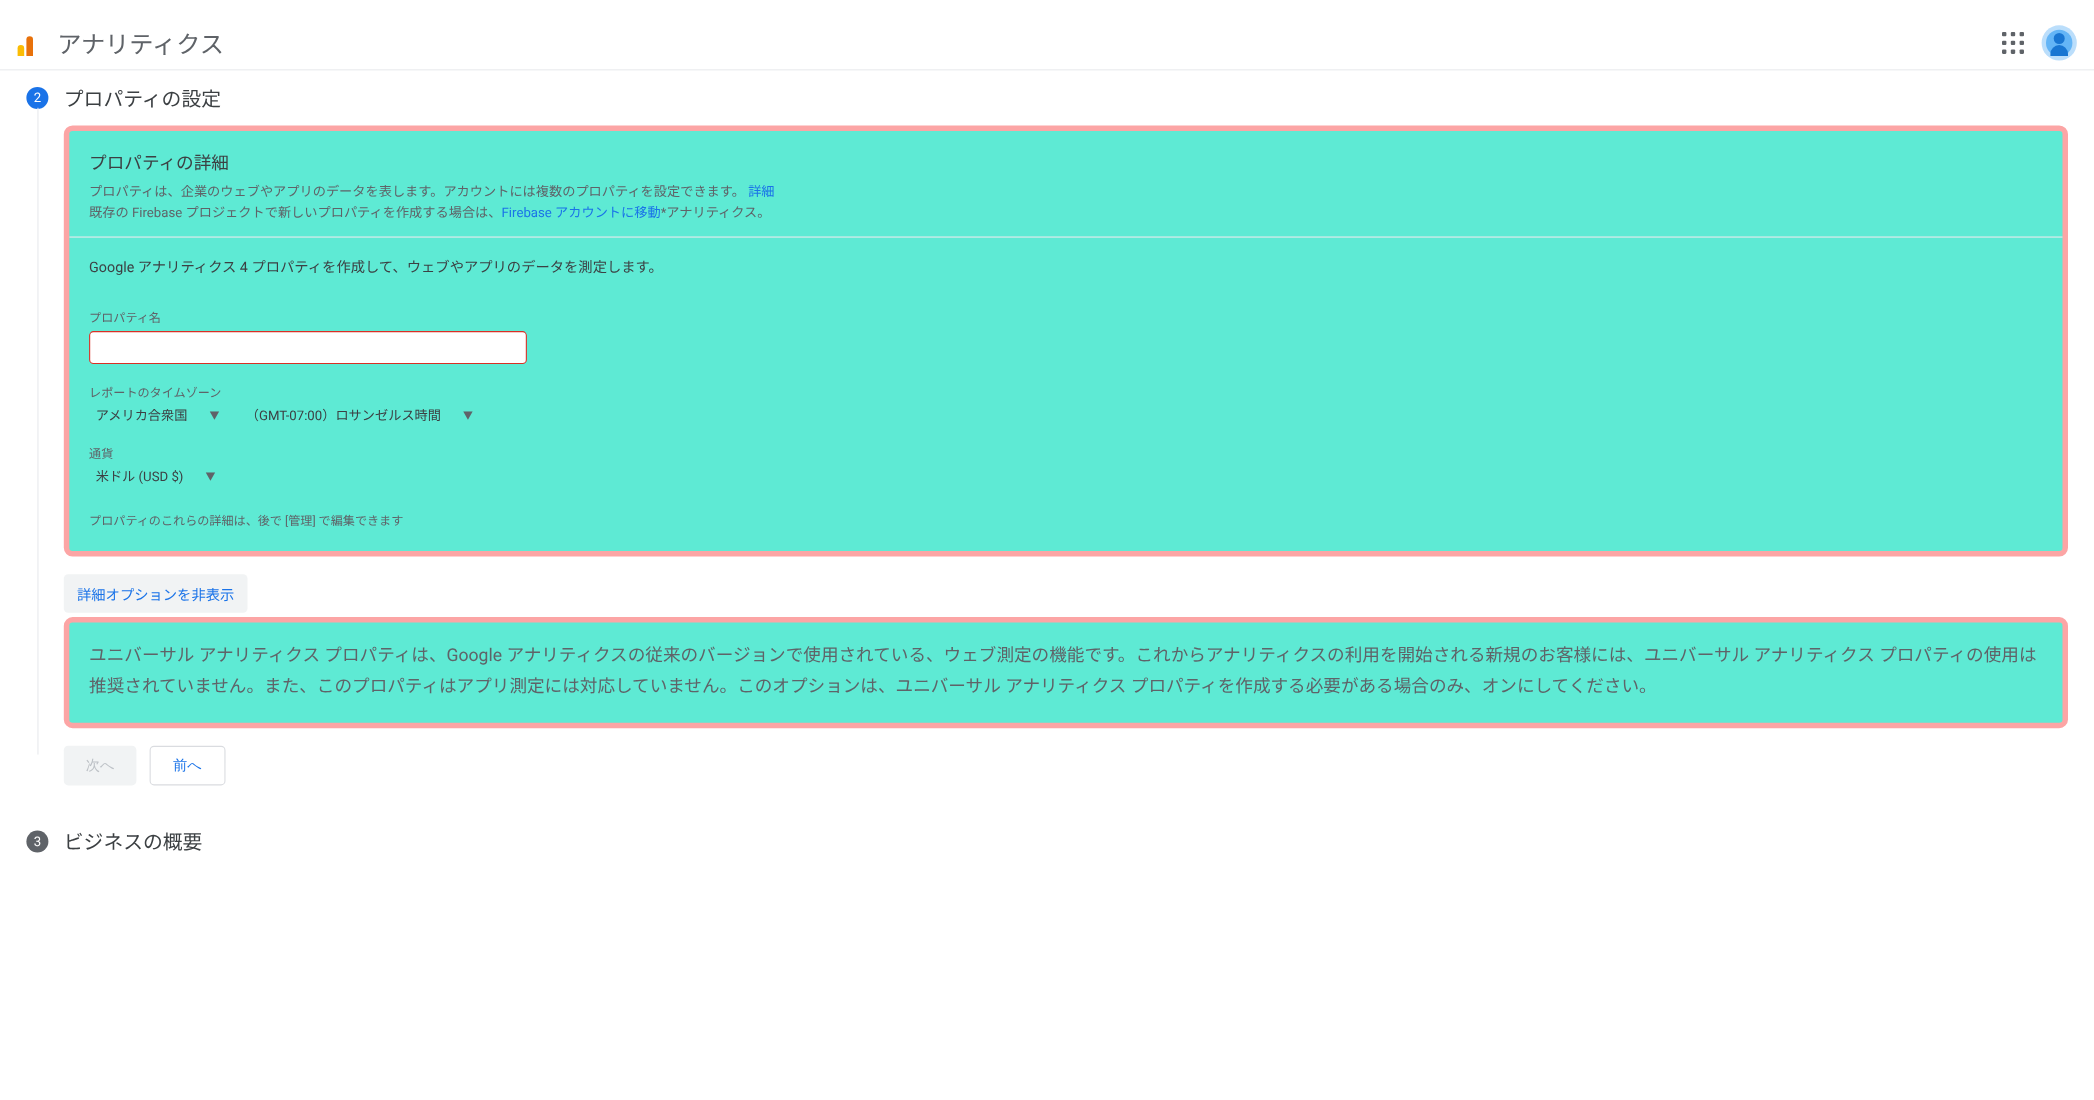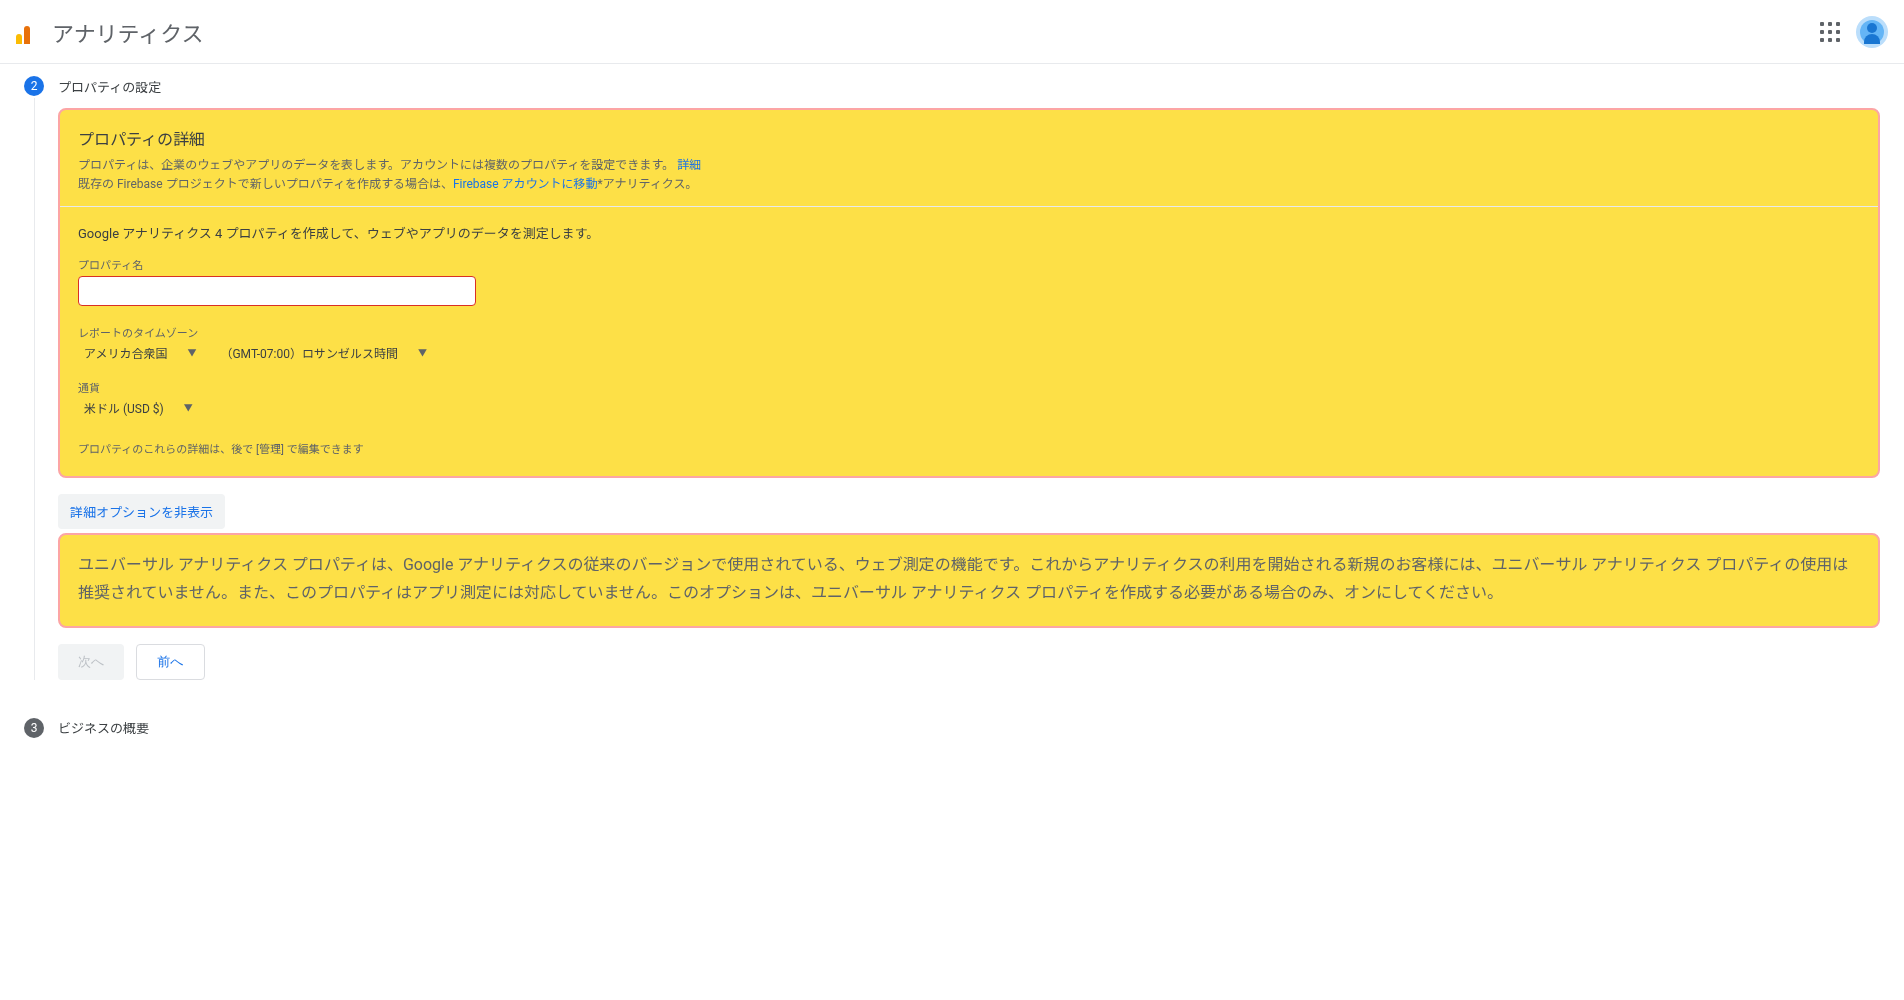--- a/index.html
+++ b/index.html
@@ -1,44 +1,44 @@
 <!DOCTYPE html>
 <html><head>
 <meta charset="utf-8">
 <style>
 * { margin: 0; padding: 0; box-sizing: border-box; }
 body { font-family: Roboto, "Noto Sans JP", Arial, sans-serif; background: #fff; color: #3c4043; font-size: 13px; }
-.header { display: flex; align-items: center; justify-content: space-between; padding: 8px 16px; border-bottom: 1px solid #e8eaed; height: 64px; }
+.header { display: flex; align-items: flex-end; justify-content: space-between; padding: 8px 16px; border-bottom: 1px solid #e8eaed; height: 64px; }
 .header-left { display: flex; align-items: center; gap: 12px; }
 .logo-icon { width: 24px; height: 24px; display: flex; align-items: flex-end; gap: 2px; }
 .logo-bar1 { width: 6px; height: 10px; background: #fbbc04; border-radius: 3px 3px 0 0; }
 .logo-bar2 { width: 6px; height: 18px; background: #e8710a; border-radius: 3px 3px 0 0; }
 .app-title { font-size: 22px; color: #5f6368; font-weight: 400; }
 .header-right { display: flex; align-items: center; gap: 16px; }
 .apps-icon { width: 20px; height: 20px; display: grid; grid-template-columns: repeat(3, 4px); grid-template-rows: repeat(3, 4px); gap: 4px; cursor: pointer; }
 .apps-dot { width: 4px; height: 4px; background: #5f6368; border-radius: 1px; }
 .avatar { width: 32px; height: 32px; border-radius: 50%; background: #bbdefb; display: flex; align-items: center; justify-content: center; cursor: pointer; }
 .avatar-inner { width: 24px; height: 24px; border-radius: 50%; background: #64b5f6; position: relative; }
 .avatar-head { width: 10px; height: 10px; border-radius: 50%; background: #1976d2; position: absolute; top: 3px; left: 7px; }
 .avatar-body { width: 16px; height: 10px; border-radius: 8px 8px 0 0; background: #1976d2; position: absolute; bottom: 0; left: 4px; }
 .content { padding: 0 24px; }
 .step-row { display: flex; align-items: center; gap: 14px; padding: 12px 0; position: relative; }
 .step-num { width: 20px; height: 20px; border-radius: 50%; display: flex; align-items: center; justify-content: center; font-size: 12px; color: #fff; flex-shrink: 0; }
 .step-num.active { background: #1a73e8; }
 .step-num.inactive { background: #5f6368; }
-.step-title { font-size: 13px; color: #3c4043; }
+.step-title { font-size: 18px; color: #3c4043; }
 .step-line { position: absolute; left: 10px; top: 34px; bottom: -572px; width: 1px; background: #e8eaed; }
 .step-body { margin-left: 34px; }
-.card { border: 2px solid #fca5a5; border-radius: 8px; margin-bottom: 16px; background: #fde047; }
+.card { border: 5px solid #fca5a5; border-radius: 8px; margin-bottom: 16px; background: #5eead4; }
 .card-header { padding: 16px 18px 12px; border-bottom: 1px solid #e8eaed; }
 .card-title { font-size: 16px; font-weight: 400; color: #3c4043; margin-bottom: 6px; }
 .card-sub { font-size: 12px; color: #5f6368; line-height: 1.6; }
 .link { color: #1a73e8; text-decoration: none; cursor: pointer; }
 .card-body { padding: 16px 18px 20px; }
-.body-desc { font-size: 13px; color: #3c4043; margin-bottom: 14px; }
+.body-desc { font-size: 13px; color: #3c4043; margin-bottom: 30px; }
 .field-label { font-size: 11px; color: #5f6368; margin-bottom: 4px; }
 .input-error { width: 398px; height: 30px; border: 1px solid #d93025; border-radius: 4px; padding: 0 10px; font-size: 13px; outline: none; background: #fff; }
 .section { margin-top: 18px; }
 .dropdowns { display: flex; gap: 24px; align-items: center; margin: 4px 0 0 6px; }
 .dropdown { font-size: 12px; color: #3c4043; display: flex; align-items: center; gap: 20px; cursor: pointer; }
 .chevron { font-size: 9px; color: #5f6368; }
 .edit-note { font-size: 11px; color: #5f6368; margin-top: 24px; }
 .hide-opts { display: inline-block; padding: 8px 12px; background: #f1f3f4; color: #1a73e8; font-size: 13px; border-radius: 4px; cursor: pointer; margin-bottom: 4px; }
 .card-toggle { padding: 18px; border-bottom: 1px solid #e8eaed; display: flex; align-items: center; justify-content: space-between; }
 .toggle-title { font-size: 14px; color: #3c4043; }

